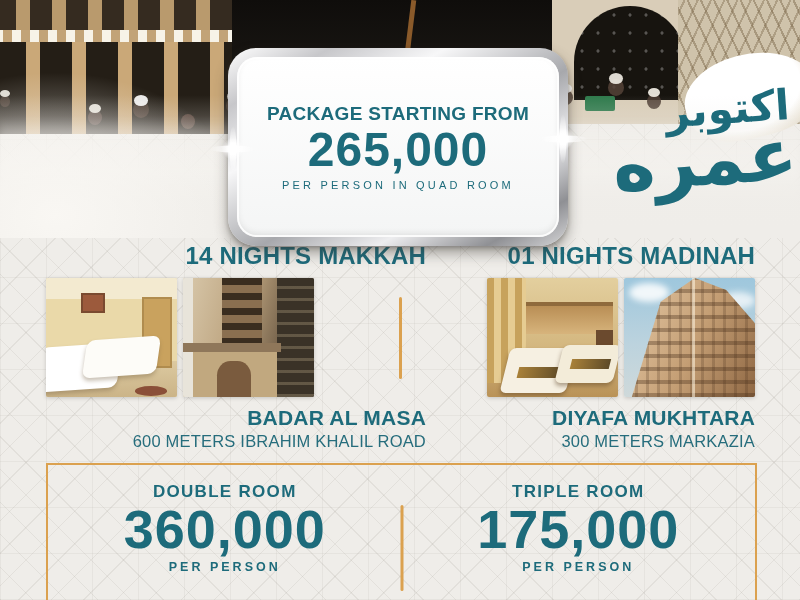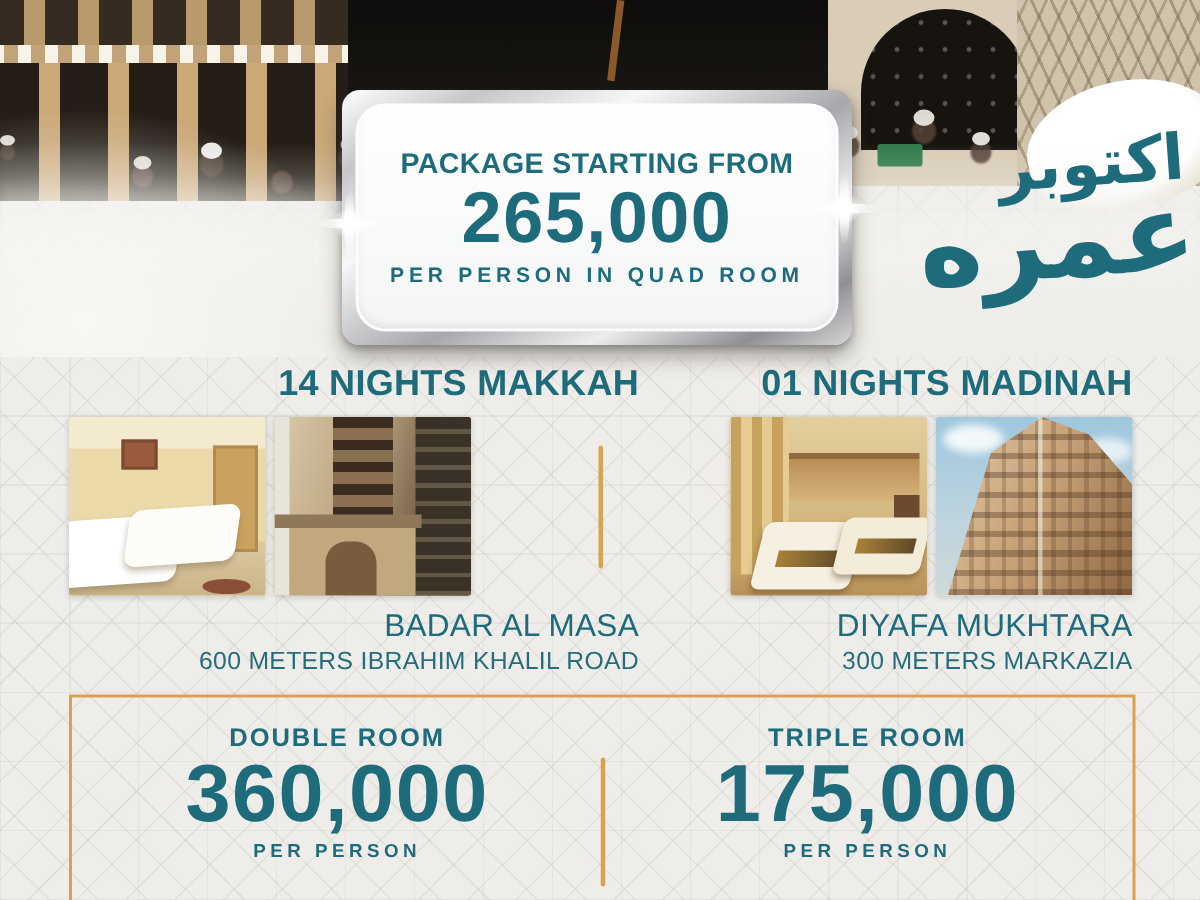--- a/index.html
+++ b/index.html
@@ -49,30 +49,30 @@
     filter:blur(.5px);opacity:.9;
     box-shadow:90px 15px 0 1px #f3efe6,136px 7px 0 2px #ffffff,229px 3px 0 2px #f7f3ea,
       561px -5px 0 1px #ffffff,611px -15px 0 2px #f3efe6,649px -1px 0 1px #f7f3ea}
   .crowd-wash{position:absolute;left:0;top:118px;width:100%;height:122px;filter:blur(3px);
     background:linear-gradient(180deg, rgba(255,255,255,0) 0%, rgba(252,250,246,.85) 45%, #f2efe9 92%)}
   .photo-fade{position:absolute;inset:0;
     background:
       radial-gradient(260px 190px at 55px 215px, rgba(250,248,244,.9), transparent 75%),
       linear-gradient(180deg, rgba(239,237,233,0) 40%, rgba(239,237,233,.45) 62%, rgba(239,237,233,.92) 84%, #efede9 97%)}
   
-  .badge{position:absolute;left:228px;top:60px;width:340px;height:170px;border-radius:12px;z-index:20;
+  .badge{position:absolute;left:228px;top:48px;width:340px;height:198px;border-radius:28px;z-index:20;
     background:linear-gradient(150deg,#ffffff 0%,#c7c7ca 15%,#f7f7f8 32%,#a7a8ac 55%,#ededef 72%,#8f9094 88%,#d6d6d8 100%);
     box-shadow:0 7px 14px rgba(60,55,50,.45), 0 2px 4px rgba(60,55,50,.3)}
   .badge-face{position:absolute;inset:9px;border-radius:20px;
     background:linear-gradient(180deg,#ffffff,#f4f5f5);
     box-shadow:inset 0 0 0 2px rgba(255,255,255,.85), inset 0 -3px 7px rgba(0,0,0,.10);
     display:flex;flex-direction:column;align-items:center;justify-content:center}
   .badge-kicker{font-size:19px;font-weight:bold;letter-spacing:.3px}
   .badge-price{font-size:48px;font-weight:bold;letter-spacing:1px;line-height:1.05}
-  .badge-note{font-size:14px;font-weight:bold;letter-spacing:3.2px;margin-top:4px}
+  .badge-note{font-size:11px;font-weight:normal;letter-spacing:3.2px;margin-top:4px}
   .sparkle{position:absolute;z-index:30;pointer-events:none;
     background:radial-gradient(circle, rgba(255,255,255,.95) 0 4px, rgba(255,255,255,0) 11px)}
   .sparkle::before,.sparkle::after{content:"";position:absolute;left:50%;top:50%;filter:blur(.4px)}
   .sparkle::before{width:100%;height:7px;transform:translate(-50%,-50%);border-radius:50%;
     background:linear-gradient(90deg,transparent,#fff 42%,#fff 58%,transparent)}
   .sparkle::after{width:7px;height:100%;transform:translate(-50%,-50%);border-radius:50%;
     background:linear-gradient(180deg,transparent,#fff 42%,#fff 58%,transparent)}
   .sparkle-left{left:210px;top:126px;width:46px;height:46px}
   .sparkle-right{left:538px;top:114px;width:50px;height:50px}
   
@@ -82,21 +82,21 @@
   .arabic-l2{font-size:72px;line-height:.95;margin-top:-6px}
   
   .col{position:absolute;top:242px;width:380px;z-index:5}
   .col-makkah{left:46px;text-align:right}
   .col-madinah{right:45px;text-align:right}
   .sec-heading{font-size:24px;font-weight:bold;letter-spacing:.2px}
   .photo-row{display:flex;gap:6px;margin-top:8px}
   .col-madinah .photo-row{justify-content:flex-end}
   .photo{width:131px;height:119px;position:relative;overflow:hidden;border-radius:2px;
     box-shadow:0 1px 4px rgba(0,0,0,.18)}
-  .hotel-name{font-size:21px;font-weight:normal;margin-top:9px;letter-spacing:.2px}
+  .hotel-name{font-size:21px;font-weight:bold;margin-top:9px;letter-spacing:.2px}
   .hotel-dist{font-size:16.5px;font-weight:normal;margin-top:2px;letter-spacing:.2px;color:#266d7c}
   .col-divider{position:absolute;left:399px;top:297px;width:3px;height:82px;background:#dba14f;border-radius:2px;z-index:6}
   
   .el{position:absolute}
   
   .price-panel{position:absolute;left:46px;top:463px;width:707px;height:160px;border:2px solid #dba14f;
     display:flex;z-index:5}
   .price-cell{flex:1;display:flex;flex-direction:column;align-items:center;padding-top:17px}
   .room-type{font-size:17px;font-weight:bold;letter-spacing:1.3px}
   .price-val{font-size:54px;font-weight:bold;line-height:1.02;letter-spacing:1px}

